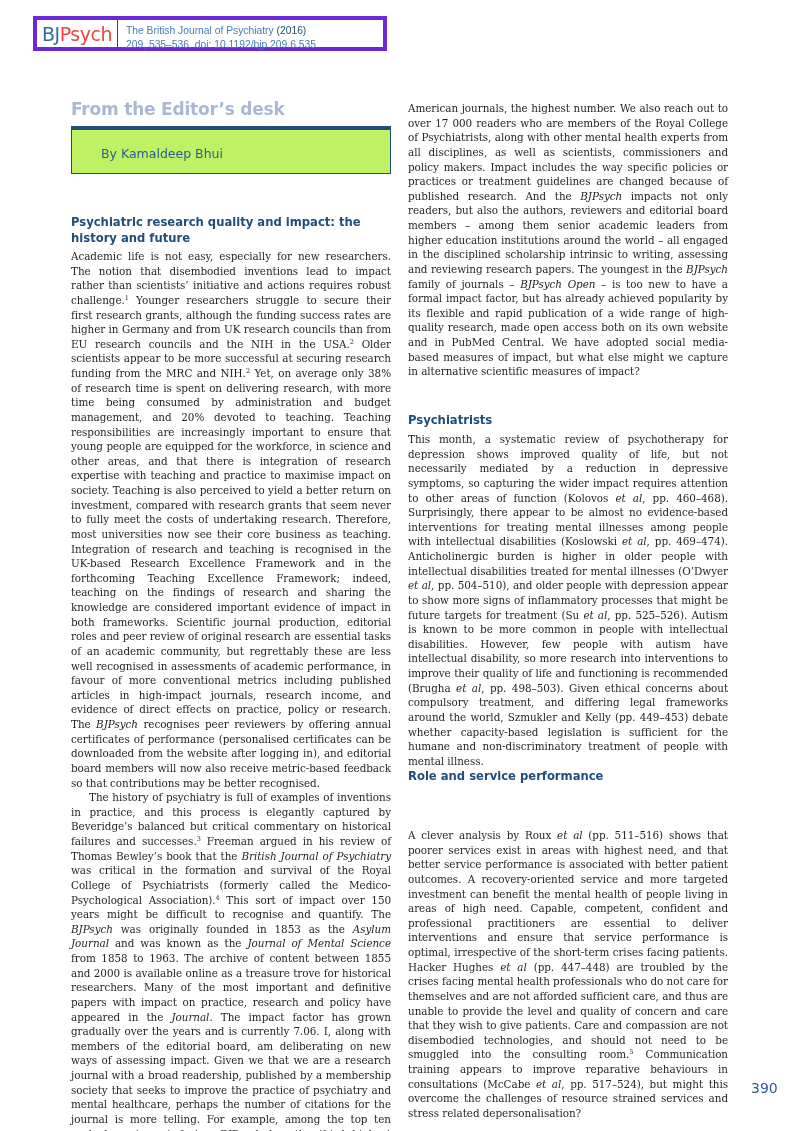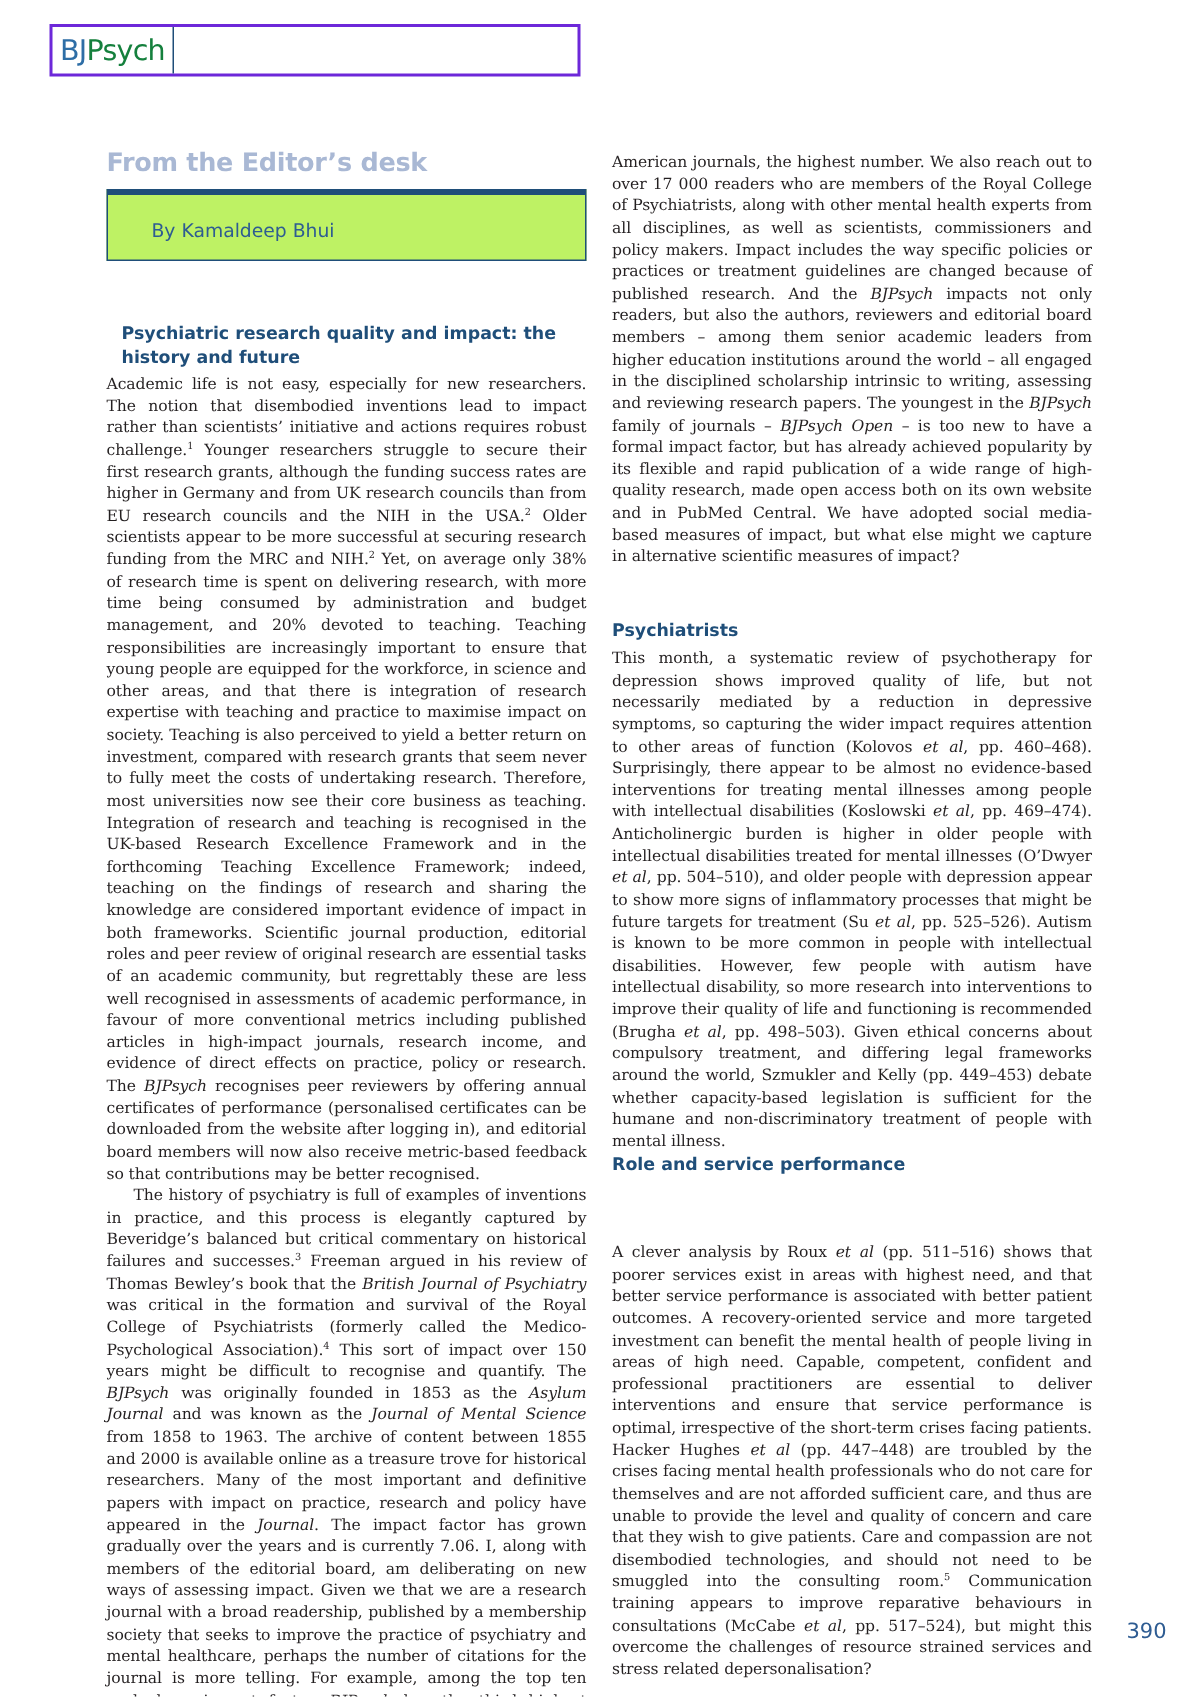--- a/index.html
+++ b/index.html
@@ -1,52 +1,56 @@
 <!DOCTYPE html>
 <html><head>
 <meta charset="utf-8">
 <style>
   html, body { margin:0; padding:0; background:#ffffff; }
   body { width:800px; height:1131px; position:relative; overflow:hidden; font-family:"DejaVu Serif","Liberation Serif",serif; color:#231f20; }
 
-  .header-box { position:absolute; left:33px; top:16px; width:354px; height:35px; border:2px solid #6d28d9; display:flex; align-items:stretch; box-sizing:border-box; }
+  .header-box { position:absolute; left:33px; top:16px; width:354px; height:35px; border:4px solid #6d28d9; display:flex; align-items:stretch; box-sizing:border-box; }
   .logo { width:80px; border-right:1px solid #1f4e79; display:flex; align-items:center; justify-content:center; font-family:"DejaVu Sans","Liberation Sans",sans-serif; font-size:19px; color:#2e6ea6; letter-spacing:-0.5px; }
   .logo .b { font-weight:normal; color:#2e6ea6; }
-  .logo .rest { color:#15803d; }
+  .logo .rest { color:#ef4444; }
   .citation { padding:4px 0 0 8px; font-family:"Liberation Sans","DejaVu Sans",sans-serif; font-size:10.3px; line-height:14px; color:#4b7bb3; }
   .citation .yr { color:#1f4e79; }
 
   .section-title { position:absolute; left:71px; top:99px; font-family:"DejaVu Sans","Liberation Sans",sans-serif; font-weight:bold; font-size:17px; color:#a9b8d4; letter-spacing:-0.2px; }
   .byline-box { position:absolute; left:71px; top:126px; width:320px; height:48px; background:#bef264; border:1px solid #1f4e79; border-top:4px solid #1f4e79; box-sizing:border-box; }
   .byline { position:absolute; left:29px; top:16px; font-family:"DejaVu Sans","Liberation Sans",sans-serif; font-size:12.5px; color:#2e5c92; }
 
   .heading { font-family:"DejaVu Sans","Liberation Sans",sans-serif; font-weight:bold; font-size:11.6px; line-height:16px; color:#1f4e79; }
   .body { font-size:10.4px; line-height:14.62px; text-align:justify; text-align-last:left; letter-spacing:-0.05px; }
   .body p { margin:0; }
   .body p.indent { text-indent:18px; }
   .body i { font-style:italic; }
   sup { font-size:6.5px; line-height:0; vertical-align:4px; }
 
-  #h1 { position:absolute; left:81px; top:214px; width:320px; }
+  #h1 { position:absolute; left:71px; top:214px; width:320px; }
   #left-body { position:absolute; left:71px; top:249px; width:320px; }
   #right-p1 { position:absolute; left:408px; top:101px; width:320px; }
   #h2 { position:absolute; left:408px; top:412px; width:320px; }
   #right-p2 { position:absolute; left:408px; top:432px; width:320px; }
   #h3 { position:absolute; left:408px; top:768px; width:320px; }
   #right-p3 { position:absolute; left:408px; top:828px; width:320px; }
 
   .page-num { position:absolute; left:751px; top:1080px; font-family:"DejaVu Sans","Liberation Sans",sans-serif; font-size:14px; color:#2e5c92; }
 </style>
 </head>
 <body>
 
 <div class="header-box">
   <div class="logo">
     <span class="b">BJ</span>
       <span class="rest">Psych</span>
+  </div>
+  <div class="citation">
+    <div><span>The British Journal of Psychiatry</span> <span class="yr">(2016)</span></div>
+    <div>209, 535–536. doi: 10.1192/bjp.209.6.535</div>
   </div>
 </div>
 
 <div class="section-title">From the Editor’s desk</div>
 <div class="byline-box">
   <div class="byline">By Kamaldeep Bhui</div>
 </div>
 
 <div id="h1" class="heading">Psychiatric research quality and impact: the history and future</div>
 

